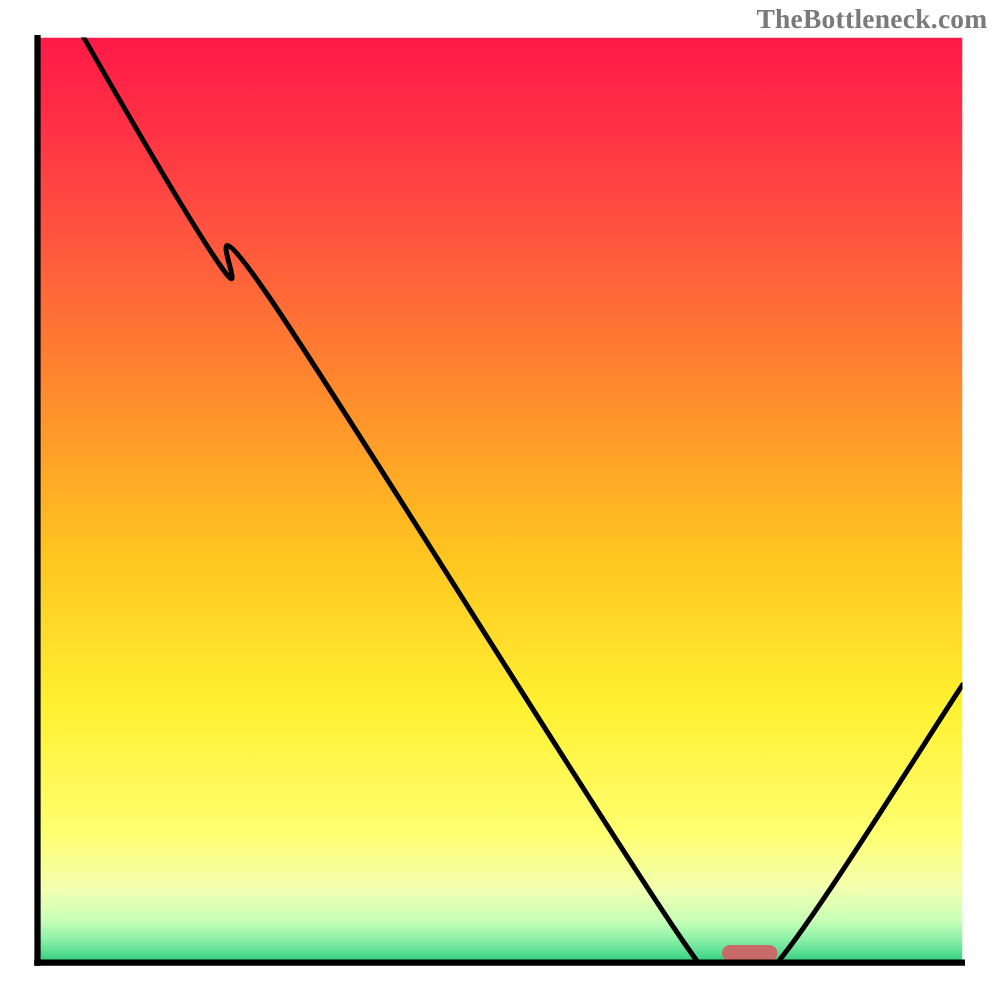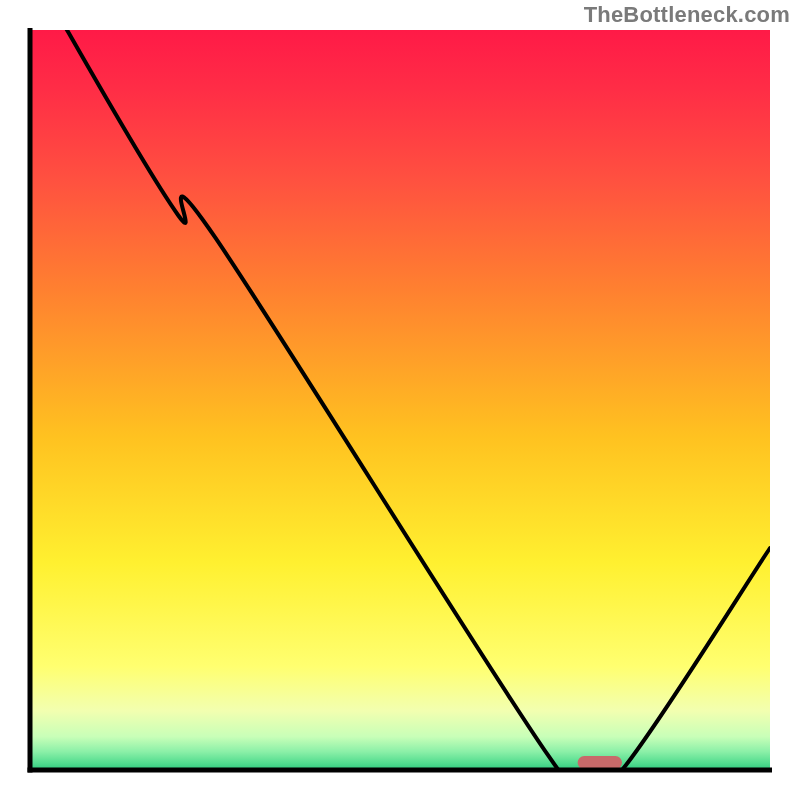--- a/index.html
+++ b/index.html
@@ -8,20 +8,21 @@
     width: 800px;
     height: 800px;
     background: #ffffff;
     font-family: Arial, Helvetica, sans-serif;
     overflow: hidden;
   }
   .wrap {
     position: relative;
     width: 800px;
     height: 636px;
+    font-family: Liberation Serif, serif;
   }
   .watermark {
     position: absolute;
     top: 2px;
     right: 10px;
     font-size: 22px;
     font-weight: 600;
     color: #7a7a7a;
     letter-spacing: 0.2px;
     z-index: 10;

